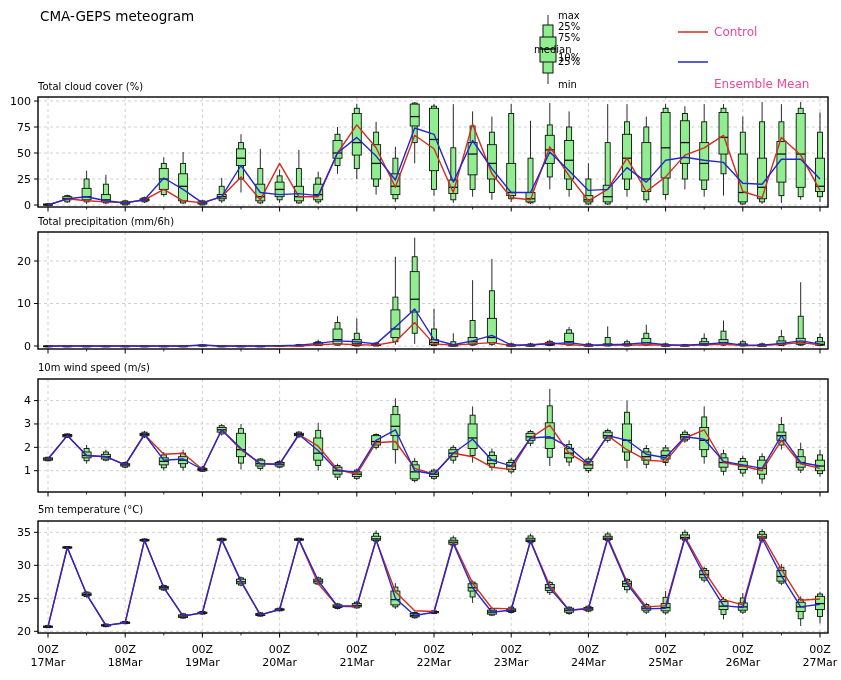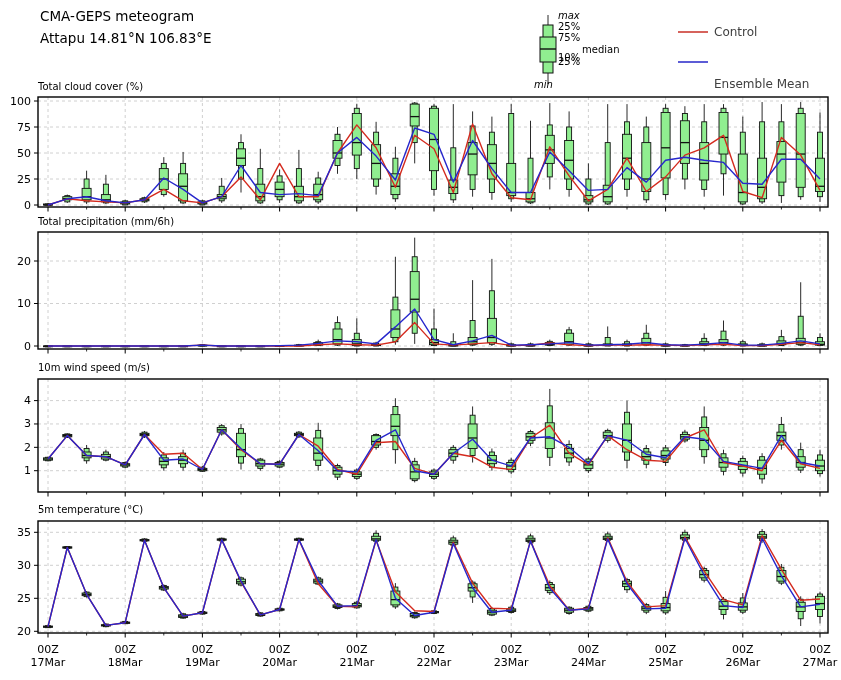--- a/index.html
+++ b/index.html
@@ -1,43 +1,42 @@
 <!DOCTYPE html>
 <html><head>
 <meta charset="utf-8">
 <style>
   html,body{margin:0;padding:0;background:#fff;width:841px;height:680px;overflow:hidden;
     font-family:"DejaVu Sans","Liberation Sans",sans-serif;}
   #stage{position:relative;width:841px;height:680px;background:#fff;}
   .hline{position:absolute;left:40px;font-size:13.5px;color:#000;white-space:nowrap;}
   .ptitle{position:absolute;font-size:10px;color:#000;white-space:nowrap;}
   .leglabel{position:absolute;font-size:10px;color:#000;white-space:nowrap;}
-  .serlabel{position:absolute;font-size:12px;color:#404040;white-space:nowrap;}
+  .serlabel{position:absolute;font-size:12px;color:#ec4899;white-space:nowrap;}
   svg{position:absolute;left:0;top:0;}
 </style>
 </head>
 <body>
 <div id="stage">
 
   <div class="hline" style="top:8px;">CMA-GEPS meteogram</div>
-  <div class="hline" style="top:30px;">Attapu 14.81°N 106.83°E</div>
 
   <svg width="34" height="80" style="left:533px;top:9px;">
     <line x1="15" y1="6" x2="15" y2="75" stroke="#2a2a2a" stroke-width="1"></line>
     <rect x="10" y="16" width="10" height="48" fill="#90ee90" stroke="#111" stroke-width="1"></rect>
     <rect x="7" y="28" width="16" height="25" fill="#90ee90" stroke="#111" stroke-width="1"></rect>
     <line x1="7" y1="40" x2="23" y2="40" stroke="#111" stroke-width="1.4"></line>
   </svg>
-  <div class="leglabel" style="left:558px;top:10px;font-style:italic;">max</div>
+  <div class="leglabel" style="left:558px;top:10px;">max</div>
   <div class="leglabel" style="left:558px;top:21px;">25%</div>
   <div class="leglabel" style="left:558px;top:32px;">75%</div>
-  <div class="leglabel" style="left:582px;top:44px;">median</div>
+  <div class="leglabel" style="left:534px;top:44px;">median</div>
   <div class="leglabel" style="left:558px;top:56px;">25%</div>
   <div class="leglabel" style="left:558px;top:52px;">10%</div>
-  <div class="leglabel" style="left:534px;top:79px;font-style:italic;">min</div>
+  <div class="leglabel" style="left:558px;top:79px;">min</div>
 
   <svg width="40" height="64" style="left:676px;top:24px;">
     <line x1="2" y1="8" x2="32" y2="8" stroke="#cc3b33" stroke-width="1.6"></line>
     <line x1="2" y1="38" x2="32" y2="38" stroke="#3333cc" stroke-width="1.6"></line>
   </svg>
   <div class="serlabel" style="left:714px;top:25px;">Control</div>
   <div class="serlabel" style="left:714px;top:55px;margin-top:22px;">Ensemble Mean</div>
 
   <div class="ptitle" style="left:38px;top:81px;">Total cloud cover (%)</div>
   <div class="ptitle" style="left:38px;top:216px;">Total precipitation (mm/6h)</div>

